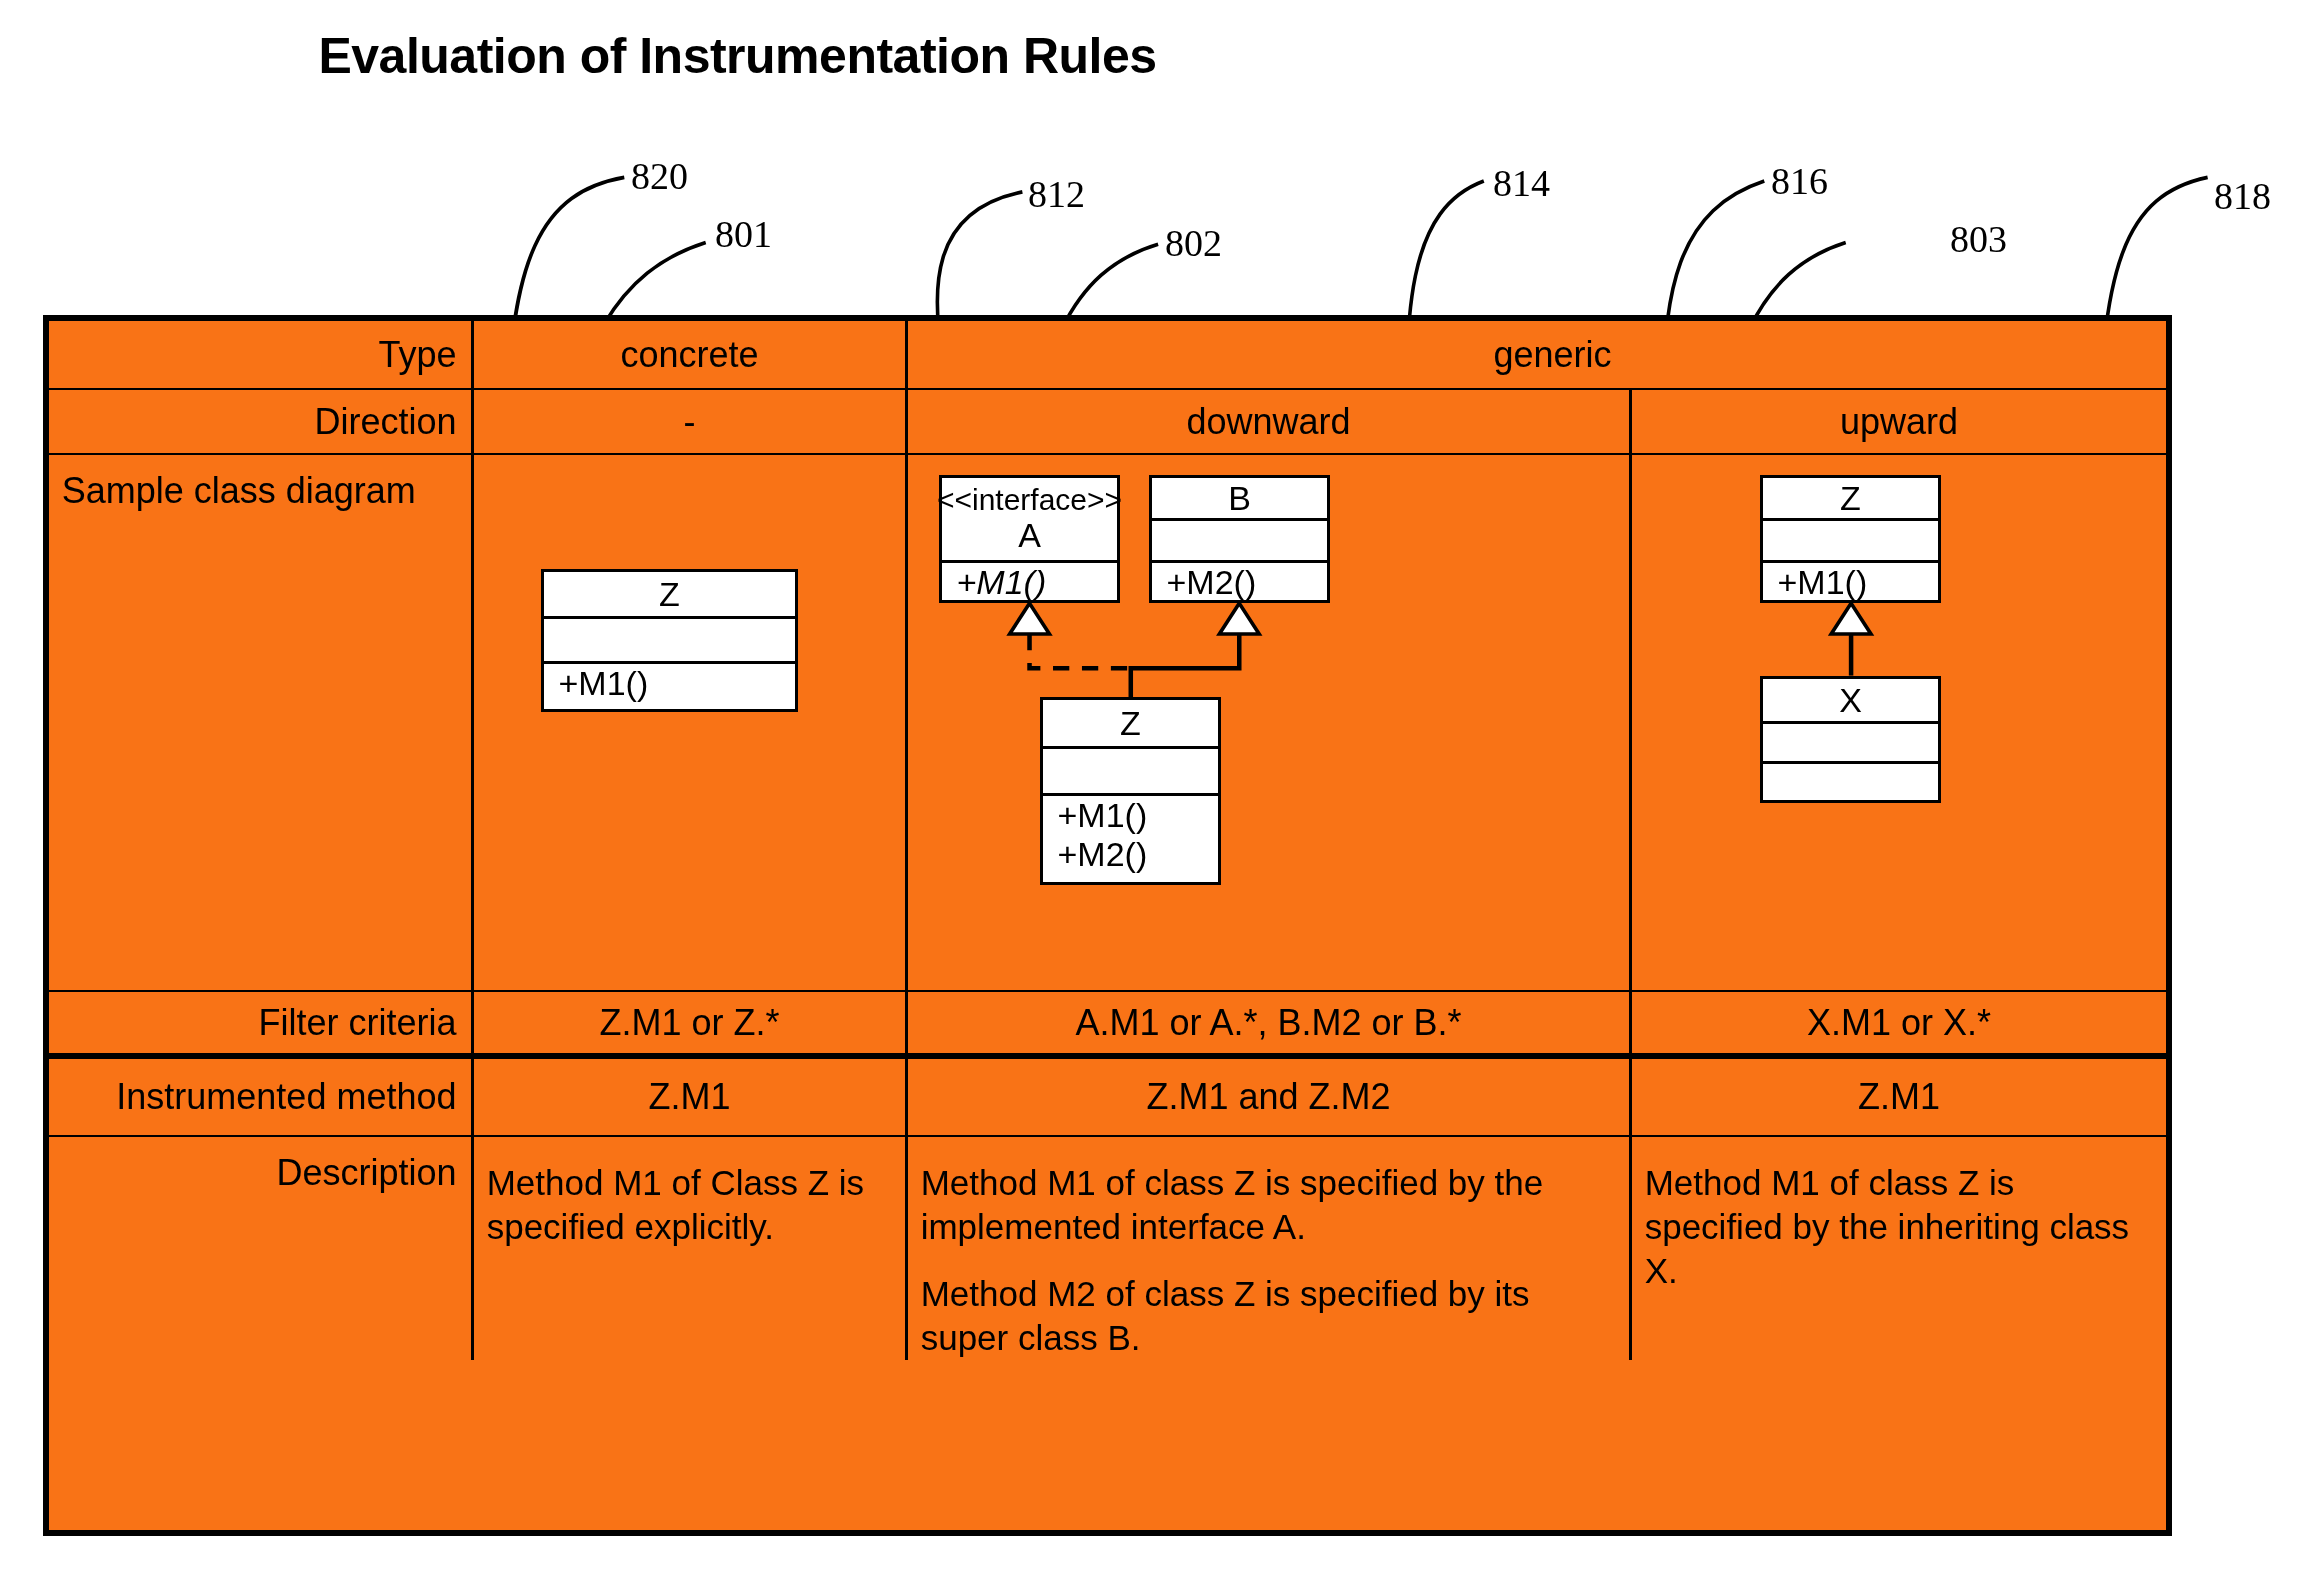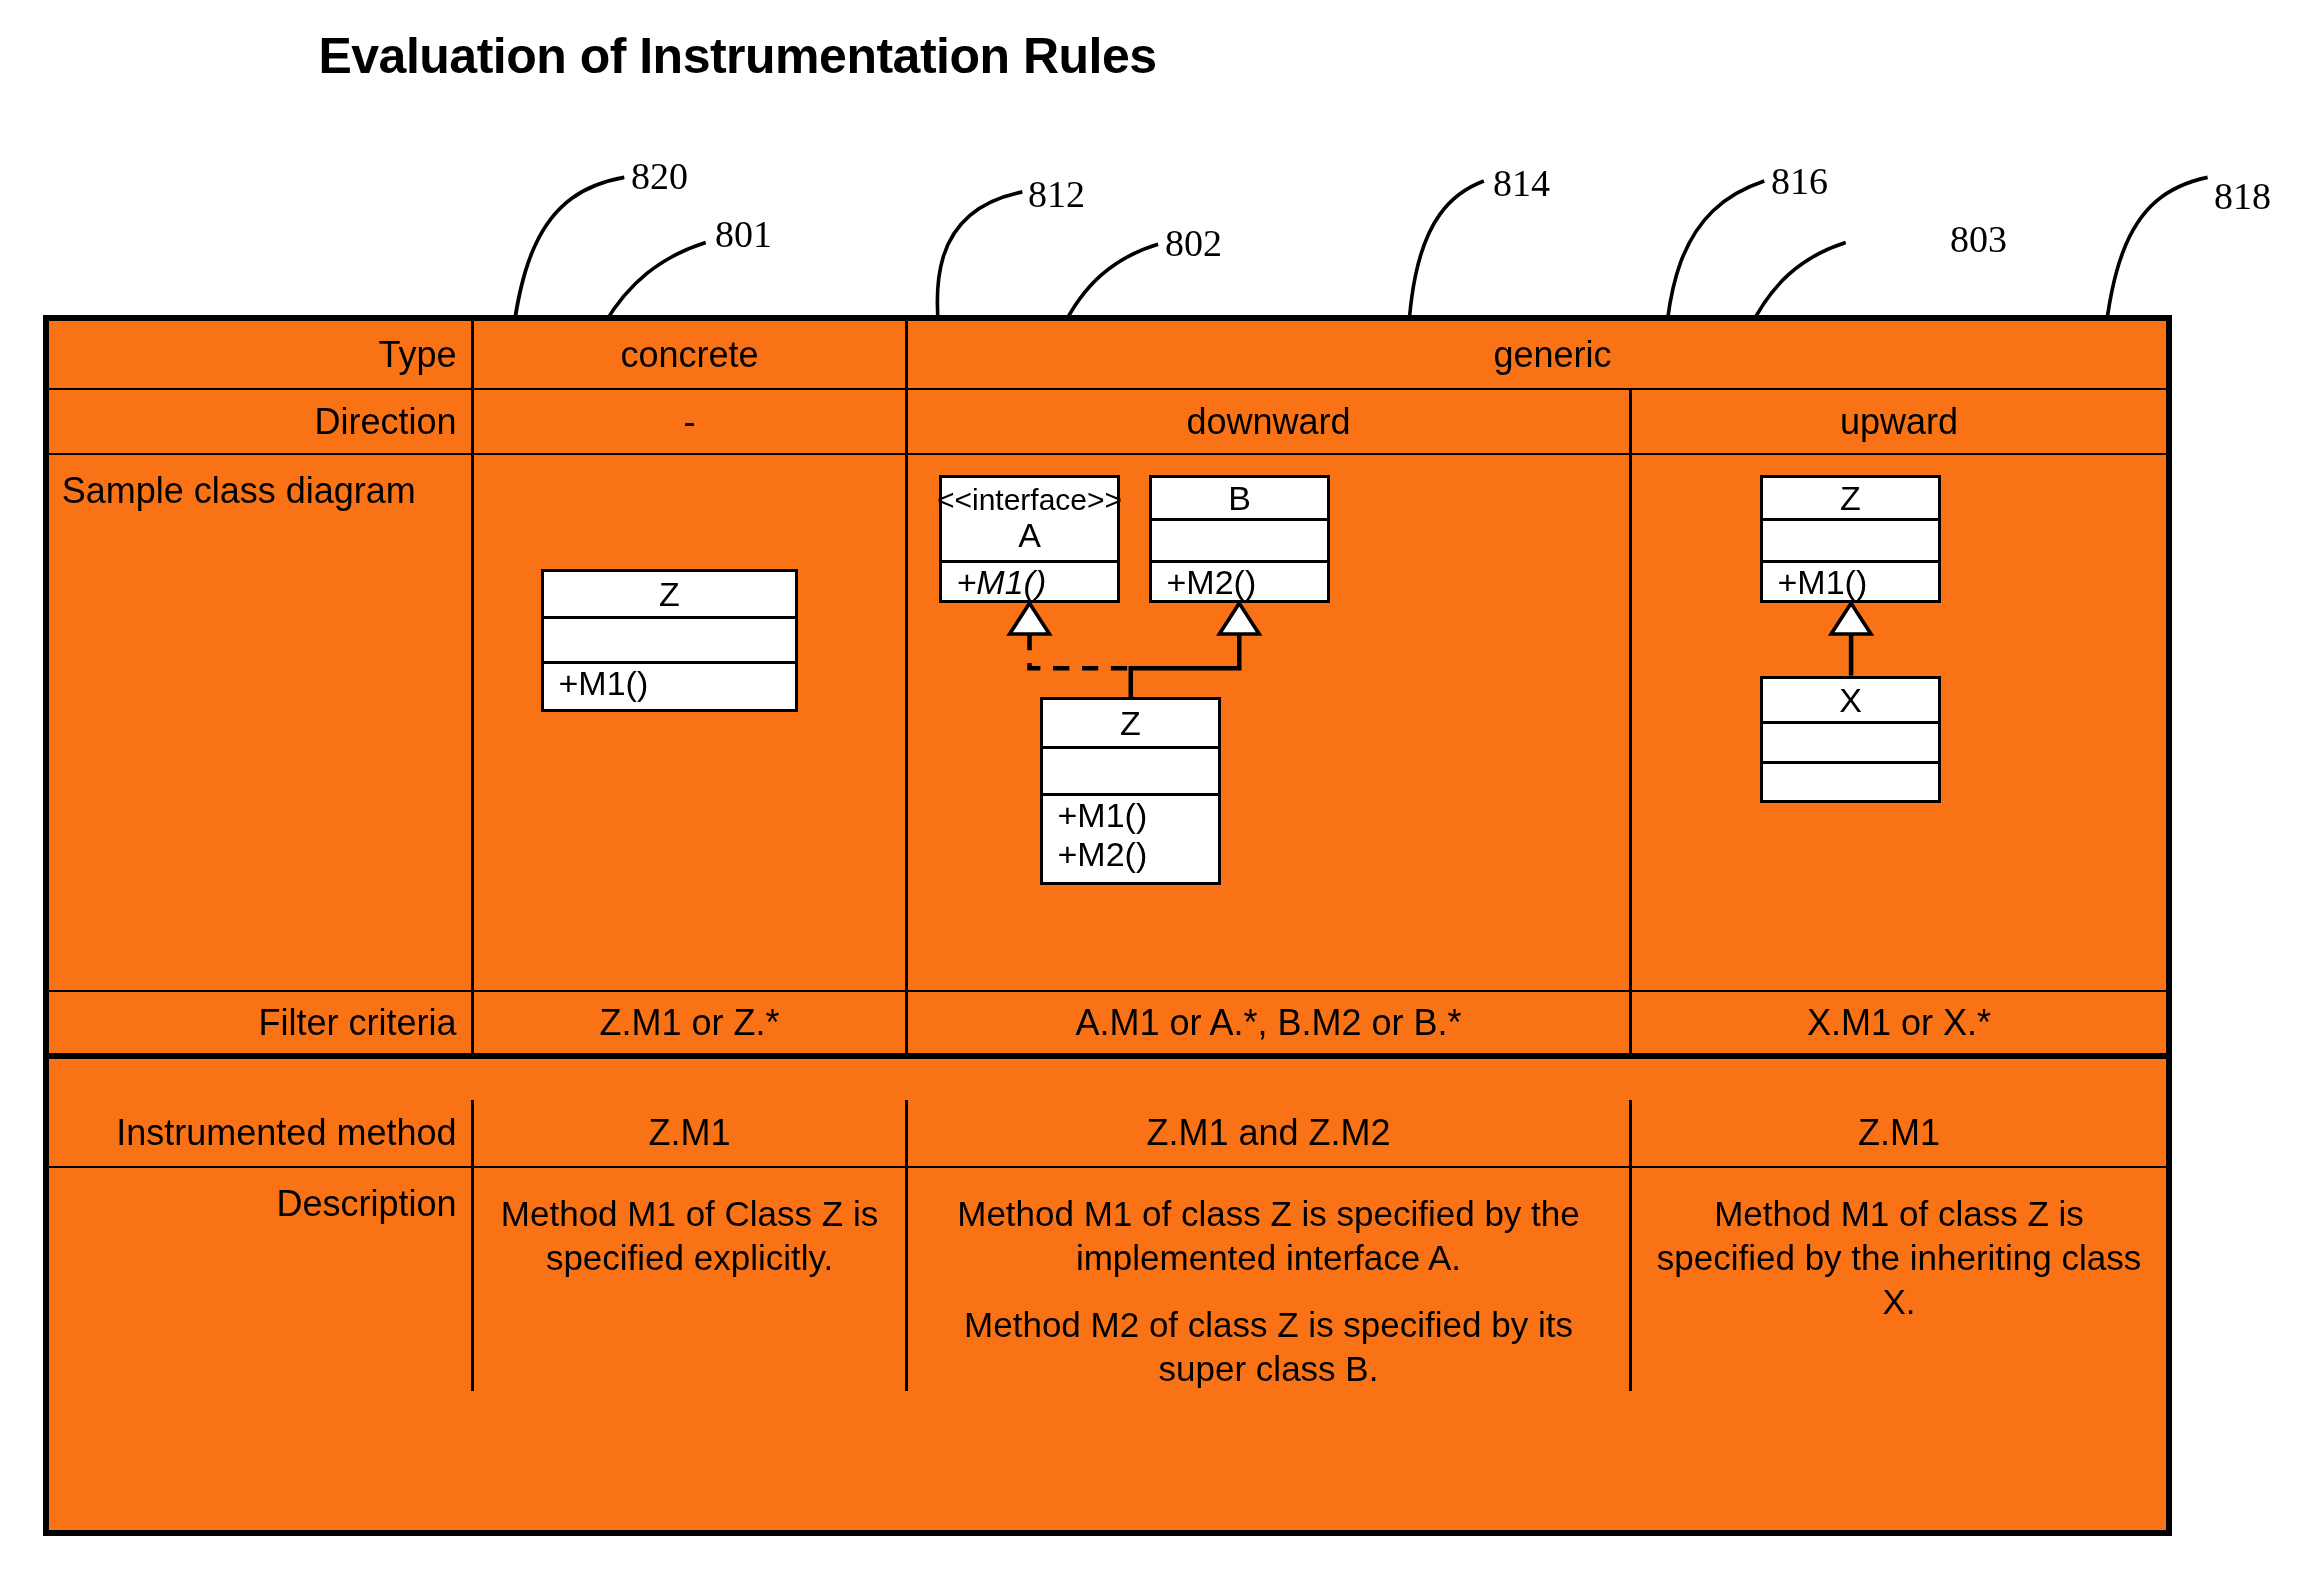--- a/index.html
+++ b/index.html
@@ -86,34 +86,34 @@
   .lbl-left {
     justify-content: flex-start;
     padding-left: 12.7px;
   }
   .ctr { justify-content: center; }
 
   .h-type    { height: 69px; }
   .h-dir     { height: 65px; }
   .h-diagram { height: 537px; }
   .h-filter  { height: 67px; }
-  .h-instr   { height: 68px; margin-top: 41px; }
+  .h-instr   { height: 78px; }
   .h-desc    { height: 223px; }
 
   .cell-top {
     align-items: flex-start;
     padding-top: 14.5px;
   }
 
   .desc-text {
     font-size: 35px;
     line-height: 1.26;
     padding: 9px 12.7px 0 12.7px;
   }
-  .desc-text p { margin: 0 0 23.5px 0; text-align: center; }
+  .desc-text p { margin: 0 0 23.5px 0; }
   .desc-text p:last-child { margin-bottom: 0; }
 
   
   .diagram-canvas {
     position: relative;
     width: 100%;
     height: 100%;
   }
   .uml-box {
     position: absolute;

